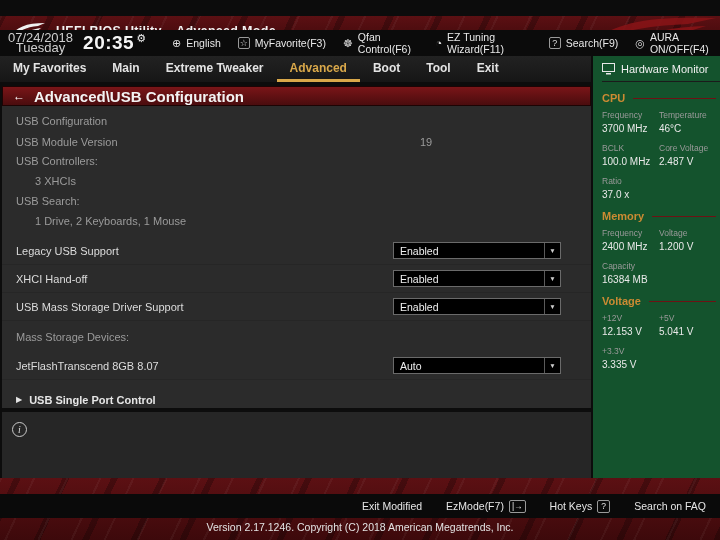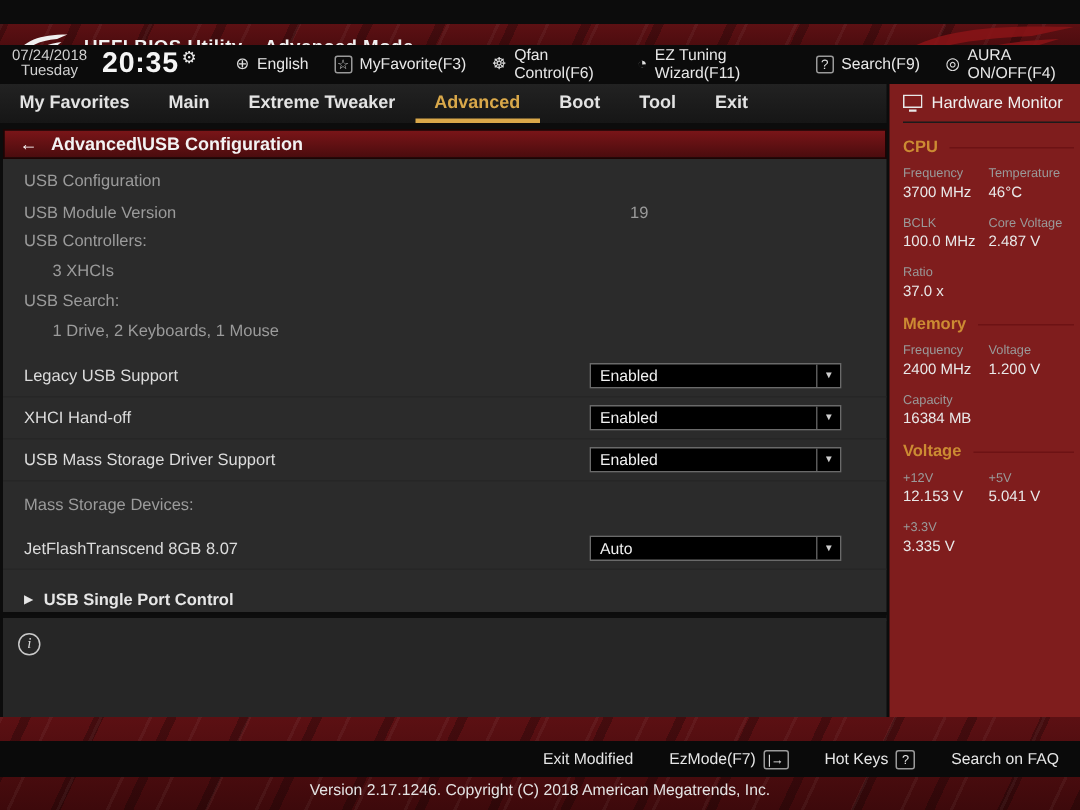--- a/index.html
+++ b/index.html
@@ -16,38 +16,38 @@
   .band-bottom{position:absolute;left:0;top:478px;width:720px;height:62px;}
 
   
   .titlebar{position:absolute;left:0;top:16px;width:720px;height:30px;display:flex;align-items:center;padding-left:8px;}
   .rog-logo{flex:0 0 auto;margin-right:10px;}
   .title-text{font-size:12.5px;font-weight:bold;color:#f2f2f2;letter-spacing:.3px;}
   .titlebar-watermark{position:absolute;right:2px;top:0;height:30px;opacity:.85;}
 
   
   .infobar{position:absolute;left:0;top:30px;width:720px;height:26px;background:#0b0b0b;display:flex;align-items:center;}
-  .date-block{margin-left:8px;font-size:10px;line-height:10px;color:#cfcfcf;text-align:center;}
+  .date-block{margin-left:8px;font-size:13px;line-height:10px;color:#cfcfcf;text-align:center;}
   .time{margin-left:10px;font-size:19px;font-weight:bold;color:#f5f5f5;letter-spacing:.5px;}
   .gear{font-size:11px;color:#eee;margin:-10px 0 0 2px;cursor:default;}
   .toolbar{display:flex;align-items:center;gap:17px;margin-left:26px;}
   .tb-item{display:flex;align-items:center;gap:5px;font-size:10.5px;color:#e8e8e8;cursor:default;}
   .tb-icon{font-size:11px;color:#dedede;line-height:12px;}
   .tb-icon.boxed{font-size:9px;border:1px solid #9a9a9a;border-radius:2px;width:12px;height:12px;display:inline-flex;align-items:center;justify-content:center;}
 
   
   .tabs{position:absolute;left:0;top:56px;width:591px;height:26px;background:linear-gradient(#222,#161616);display:flex;align-items:stretch;padding-left:0;}
   .tab{display:flex;align-items:center;padding:0 13px;font-size:12px;font-weight:600;color:#e3e3e3;border-bottom:3px solid transparent;cursor:default;}
   .tab.active{color:#d9a84a;border-bottom-color:#d9a84a;}
 
   
   .breadcrumb{position:absolute;left:2px;top:86px;width:589px;height:20px;display:flex;align-items:center;gap:9px;padding-left:10px;
     background:linear-gradient(180deg,#7a1518,#4a0c0e);border:1px solid #1c0404;}
   .bc-back{font-size:12px;color:#fff;cursor:default;}
-  .bc-path{font-size:12px;font-weight:bold;color:#f3f3f3;}
+  .bc-path{font-size:15px;font-weight:bold;color:#f3f3f3;}
 
   
   .rows{position:absolute;left:2px;top:106px;width:589px;height:302px;background:#2b2b2b;padding-top:4px;}
   .row{position:relative;display:flex;align-items:center;padding-left:14px;font-size:11px;color:#9b9b9b;}
   .row.header{height:22px;}
   .row.static{height:19px;}
   .row.indent{height:21px;padding-left:33px;}
   .row.dropdown{height:28px;color:#dcdcdc;border-bottom:1px solid #262626;}
   .row.submenu{height:28px;color:#e6e6e6;font-weight:bold;gap:7px;border-bottom:1px solid #262626;}
   .row .value{position:absolute;left:418px;}
@@ -57,21 +57,21 @@
     display:flex;align-items:center;font-size:10.5px;color:#f0f0f0;cursor:default;}
   .select .sel-text{flex:1;padding-left:6px;}
   .select .chev{width:16px;height:100%;border-left:1px solid #5a5a5a;display:flex;align-items:center;justify-content:center;font-size:6.5px;color:#cfcfcf;}
 
   
   .helpbox{position:absolute;left:2px;top:410px;width:589px;height:68px;background:#262626;border-top:2px solid #0d0d0d;}
   .info-icon{position:absolute;left:10px;top:10px;width:15px;height:15px;border:1px solid #c9c9c9;border-radius:50%;
     display:flex;align-items:center;justify-content:center;font-size:10px;font-style:italic;color:#dadada;font-family:"Liberation Serif","DejaVu Serif",serif;}
 
   
-  .hwmon{position:absolute;left:593px;top:56px;width:127px;height:422px;background:#7f1d1d;padding:0 0 0 9px;}
+  .hwmon{position:absolute;left:593px;top:56px;width:127px;height:422px;background:#14532d;padding:0 0 0 9px;}
   .hw-header{display:flex;align-items:center;gap:6px;height:26px;font-size:11px;color:#f0f0f0;border-bottom:1px solid #1b1b1b;}
   .hw-title{display:flex;align-items:center;margin:10px 0 6px 0;font-size:11px;font-weight:bold;color:#cc8b33;}
   .hw-title .line{flex:1;height:1px;background:#6d1214;margin:0 4px 0 8px;}
   .hw-grid{display:grid;grid-template-columns:57px 1fr;row-gap:9px;}
   .hw-entry .hw-label{font-size:8.5px;color:#9a9a9a;margin-bottom:3px;}
   .hw-entry .hw-value{font-size:10px;color:#e9e9e9;}
 
   
   .statusbar{position:absolute;left:0;top:494px;width:720px;height:24px;background:#0a0a0a;display:flex;align-items:center;justify-content:flex-end;gap:24px;padding-right:14px;font-size:10.5px;color:#e6e6e6;}
   .fbtn{display:flex;align-items:center;gap:5px;cursor:default;}

